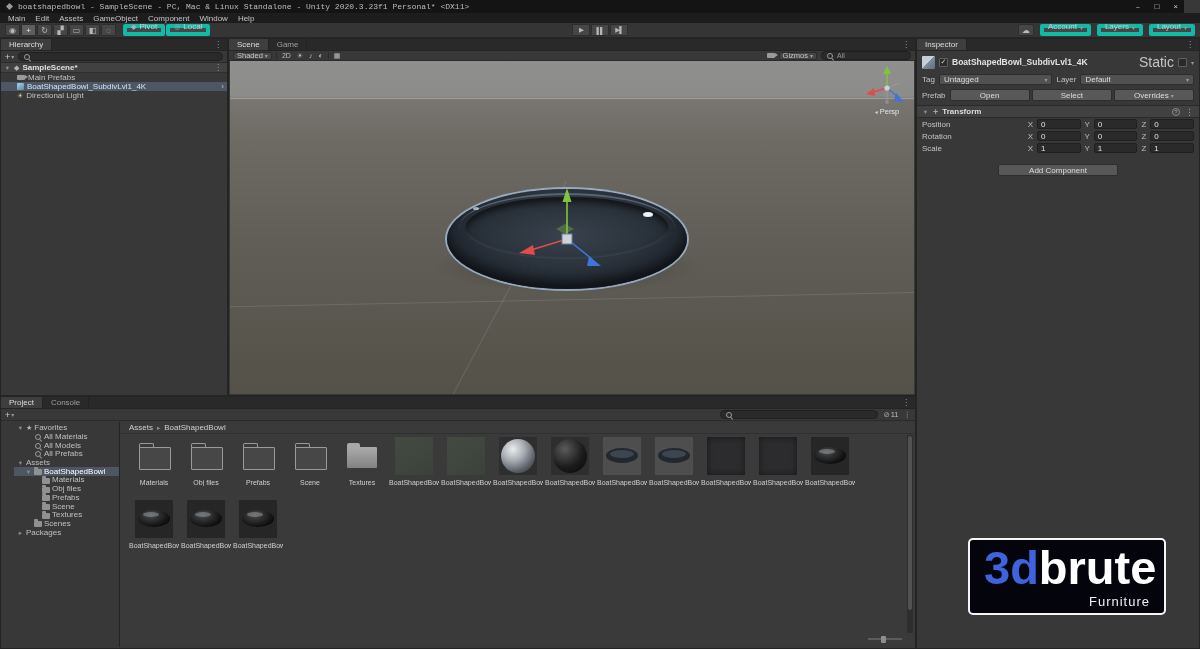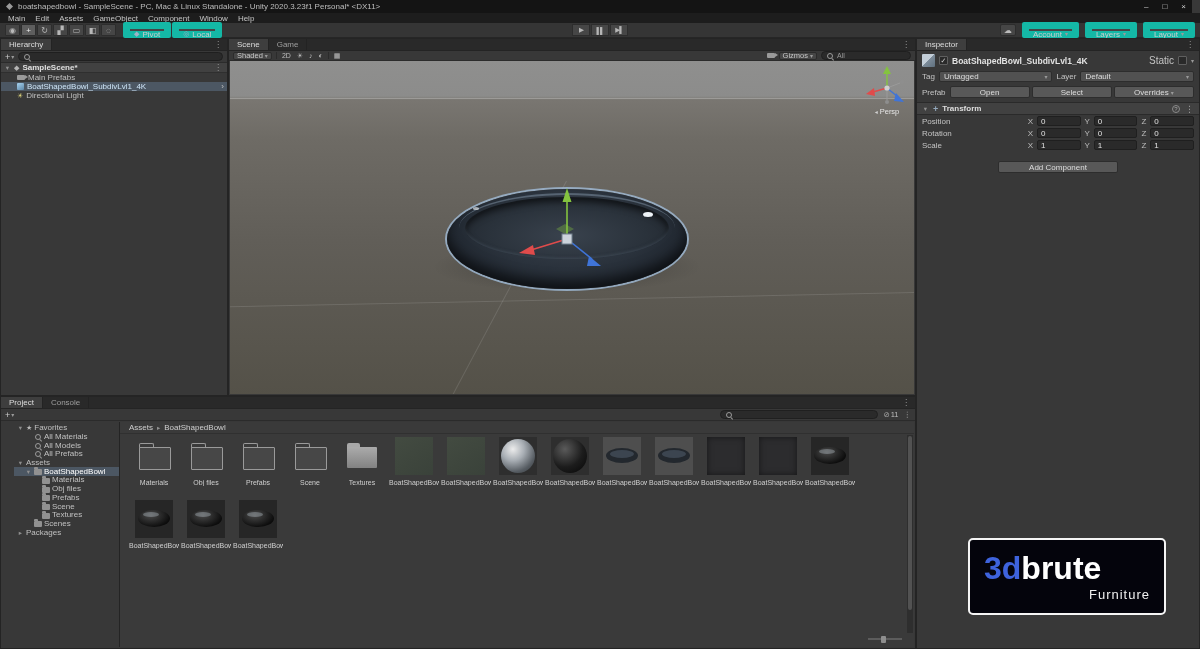--- a/index.html
+++ b/index.html
@@ -1,36 +1,36 @@
 <!DOCTYPE html>
 <html style="--selection: #4c5763; --axis-x: #e04b4b; --axis-y: #84c33f; --axis-z: #3f74d8; --logo-accent: #3e63dd;"><head>
 <meta charset="utf-8">
 <style>
 *{margin:0;padding:0;box-sizing:border-box;}
 html,body{width:1200px;height:649px;overflow:hidden;}
 body{font-family:"Liberation Sans","DejaVu Sans",sans-serif;font-size:9px;color:#c8c8c8;background:#383838;position:relative;}
 
 
-.titlebar{position:absolute;top:0;left:0;right:8px;height:13px;background:#141414;display:flex;align-items:center;gap:5px;padding:0 6px;font-size:8px;color:#bdbdbd;}
+.titlebar{position:absolute;top:0;left:0;right:16px;height:13px;background:#141414;display:flex;align-items:center;gap:5px;padding:0 6px;font-size:8px;color:#bdbdbd;font-family:Liberation Mono, monospace;}
 .app-icon{width:7px;height:7px;background:#9a9a9a;clip-path:polygon(50% 0,100% 50%,50% 100%,0 50%);}
 .title-text{white-space:nowrap;overflow:hidden;}
 .win-controls{margin-left:auto;display:flex;gap:14px;color:#cfcfcf;font-size:8px;}
 .win-btn{cursor:default;}
 
 
 .menubar{position:absolute;top:13px;left:0;right:0;height:10px;background:#1d1d1d;display:flex;align-items:center;font-size:8px;color:#c4c4c4;padding-left:3px;}
 .menu-item{padding:0 5px;}
 
 
 .toolbar{position:absolute;top:23px;left:0;right:0;height:15px;background:#353535;border-bottom:1px solid #262626;display:flex;align-items:center;padding:0 5px;gap:7px;}
 .tool-group{display:flex;gap:1px;}
 .tool-btn{width:15px;height:12px;background:#464646;border:1px solid #2d2d2d;display:flex;align-items:center;justify-content:center;font-size:8px;color:#b8b8b8;border-radius:1px;}
 .tool-btn.active{background:#5e5e5e;color:#f0f0f0;}
 .seg-group{display:flex;gap:1px;}
-.tb-btn{height:12px;background:#464646;border:7px solid #14b8a6;border-radius:2px;display:flex;align-items:flex-start;padding:1px 4px;gap:3px;font-size:8px;color:#cccccc;}
+.tb-btn{height:12px;background:#464646;border:4px solid #14b8a6;border-radius:2px;display:flex;align-items:flex-end;padding:1px 4px;gap:3px;font-size:8px;color:#cccccc;}
 .tb-ico{font-size:7px;color:#9fb2c5;}
 .tb-icon-btn{height:12px;width:16px;background:#464646;border:1px solid #2d2d2d;border-radius:2px;display:flex;align-items:center;justify-content:center;font-size:8px;color:#bbb;}
 .playback{position:absolute;left:50%;transform:translateX(-50%);display:flex;gap:1px;}
 .play-btn{width:18px;height:12px;background:#464646;border:1px solid #2d2d2d;display:flex;align-items:center;justify-content:center;color:#b5b5b5;font-size:6.5px;letter-spacing:-1px;}
 .toolbar-right{margin-left:auto;display:flex;gap:6px;align-items:center;}
 .dda{font-size:6px;color:#9a9a9a;}
 
 
 .panel{position:absolute;background:#383838;border:1px solid #242424;}
 #hierarchy{left:0;top:38px;width:228px;height:358px;}
@@ -90,21 +90,21 @@
 .move-gizmo{position:absolute;left:262px;top:114px;}
 .orient-gizmo{position:absolute;left:630px;top:0px;}
 .persp-label{position:absolute;left:630px;top:46px;width:54px;text-align:center;font-size:7.5px;color:#e6e6e6;display:flex;align-items:center;justify-content:center;gap:2px;}
 .persp-tri{font-size:6px;color:#d0d0d0;}
 
 
 .insp-header{display:flex;align-items:center;gap:4px;padding:3px 5px 2px 5px;}
 .cube-icon{width:13px;height:13px;background:linear-gradient(135deg,#c3ced8 0%,#c3ced8 49%,#7c8b99 50%,#5f707e 100%);border-radius:1px;flex:none;}
 .checkbox{width:9px;height:9px;background:#2a2a2a;border:1px solid #5f5f5f;border-radius:1px;display:flex;align-items:center;justify-content:center;font-size:7px;color:#cfcfcf;flex:none;}
 .obj-name{flex:1;font-size:8.5px;color:#e2e2e2;font-weight:bold;white-space:nowrap;overflow:hidden;}
-.static-label{color:#c4c4c4;font-size:10px;}
+.static-label{color:#c4c4c4;font-size:14px;}
 .row{display:flex;align-items:center;gap:4px;padding:2px 5px;font-size:8px;}
 .lbl{color:#c4c4c4;flex:none;text-align:center;}
 .dd{flex:1;height:11px;background:#515151;border:1px solid #2d2d2d;border-radius:2px;display:flex;align-items:center;justify-content:space-between;padding:0 4px;font-size:8px;color:#dddddd;}
 .btn{height:12px;background:#585858;border:1px solid #2d2d2d;border-radius:2px;display:flex;align-items:center;justify-content:center;font-size:8px;color:#dddddd;}
 .pf-group{display:flex;flex:1;gap:2px;}
 .pf{flex:1;gap:2px;}
 .comp-header{height:13px;background:#414141;border-top:1px solid #2a2a2a;border-bottom:1px solid #2a2a2a;display:flex;align-items:center;gap:4px;padding:0 5px;color:#dddddd;margin-top:2px;}
 .xform-ico{color:#93a8bb;font-weight:bold;font-size:9px;}
 .comp-title{font-weight:bold;font-size:8px;flex:1;}
 .help-ico{width:8px;height:8px;border:1px solid #8a8a8a;border-radius:50%;font-size:6px;display:flex;align-items:center;justify-content:center;color:#aaaaaa;}
@@ -151,21 +151,21 @@
 .thumb.model-dark{background:#262626;}
 .thumb.model-dark::before{content:"";position:absolute;left:3px;top:10px;width:32px;height:17px;background:radial-gradient(ellipse at 40% 30%,#4a4a4a,#0d0d0d 72%);border-radius:50%;}
 .thumb.model-dark::after{content:"";position:absolute;left:8px;top:12px;width:16px;height:5px;background:rgba(195,205,215,0.35);border-radius:50%;}
 .vscroll{position:absolute;right:1px;top:13px;bottom:14px;width:6px;background:#2e2e2e;}
 .vthumb{position:absolute;top:1px;left:1px;right:1px;height:88%;background:#525252;border-radius:3px;}
 .zoom-slider{position:absolute;right:12px;bottom:7px;width:34px;height:2px;background:#5c5c5c;}
 .knob{position:absolute;left:13px;top:-2.5px;width:5px;height:7px;background:#8e8e8e;border-radius:1px;}
 
 
 .logo-box{position:absolute;left:968px;top:538px;width:198px;height:77px;background:#04040c;border:2px solid #f5f5f5;border-radius:5px;display:flex;flex-direction:column;justify-content:center;padding:4px 14px;z-index:50;}
-.logo-line{font-size:32px;font-weight:bold;line-height:1;color:#ffffff;letter-spacing:0px;}
+.logo-line{font-size:47px;font-weight:bold;line-height:1;color:#ffffff;letter-spacing:0px;}
 .logo-prefix{color:var(--logo-accent,#3e63dd);}
 .logo-sub{align-self:flex-end;font-size:13px;color:#f0f0f0;margin-top:3px;letter-spacing:1px;}
 </style>
 </head>
 <body>
 
 <div class="titlebar">
   <span class="app-icon"></span>
   <span class="title-text">boatshapedbowl - SampleScene - PC, Mac &amp; Linux Standalone - Unity 2020.3.23f1 Personal* &lt;DX11&gt;</span>
   <span class="win-controls">

